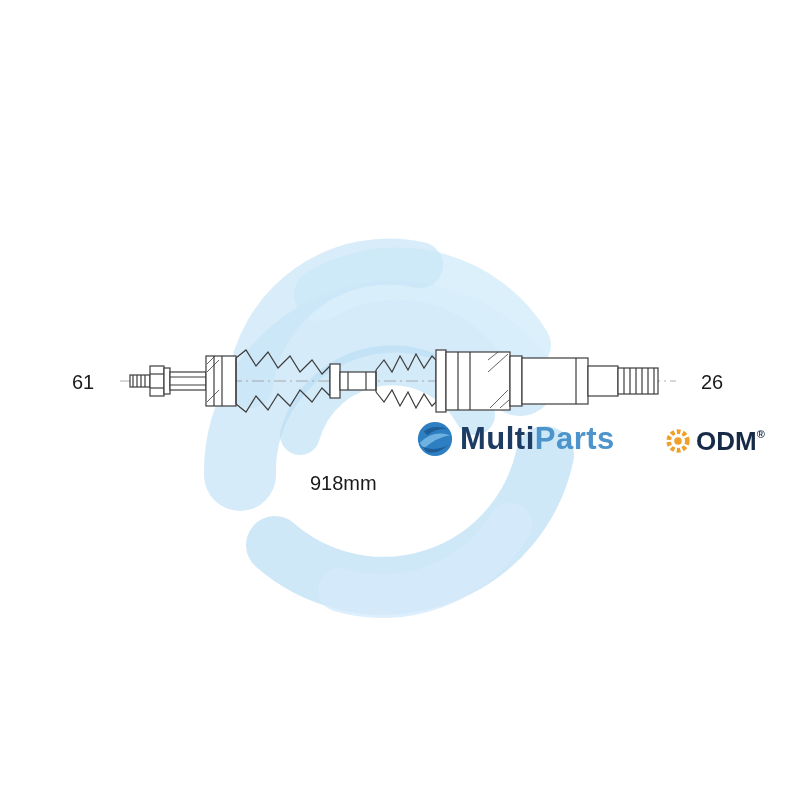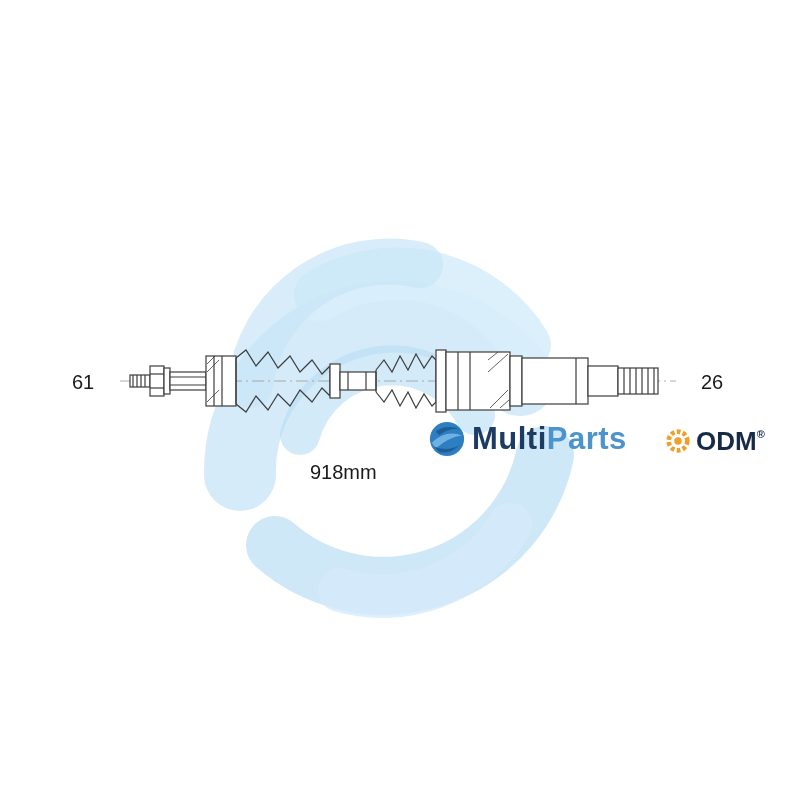--- a/index.html
+++ b/index.html
@@ -6,37 +6,37 @@
   body{
     width:800px;height:800px;
     background:#ffffff;
     font-family:"Liberation Sans", sans-serif;
     position:relative;
     overflow:hidden;
   }
   .stage{position:absolute;left:0;top:0;width:800px;height:800px;}
   .watermark{position:absolute;left:185px;top:225px;width:410px;height:400px;z-index:0;}
   .logo-row{position:absolute;left:0;top:208px;width:800px;height:50px;z-index:2;}
-  .mp-logo{position:absolute;left:428px;top:212px;display:flex;}
+  .mp-logo{position:absolute;left:416px;top:212px;display:flex;}
   .mp-icon{width:38px;height:38px;margin-right:6px;}
   .mp-text{font-size:31px;font-weight:bold;letter-spacing:0.5px;line-height:38px;}
   .mp-dark{color:#1d3c64;}
   .mp-light{color:#4d94cc;}
   .odm-logo{position:absolute;left:664px;top:218px;display:flex;align-items:center;}
   .odm-icon{width:28px;height:28px;margin-right:4px;margin-top:1px;}
   .odm-text{font-size:26px;font-weight:bold;color:#172a47;line-height:28px;}
   .odm-reg{font-size:11px;font-weight:bold;color:#172a47;vertical-align:top;line-height:14px;}
   .drawing{position:absolute;left:118px;top:326px;width:562px;height:114px;z-index:2;}
   .dim-label{
     position:absolute;z-index:3;
     font-size:20px;color:#1a1a1a;
   }
   .label-left{left:72px;top:371px;}
   .label-right{left:688px;top:371px;margin-left:13px;}
-  .label-length{left:310px;top:461px;}
+  .label-length{left:310px;top:472px;}
 </style>
 </head>
 <body>
 
 <div class="stage">
 
   <svg class="watermark" viewBox="0 0 400 400" aria-hidden="true">
     <g fill="none" stroke-linecap="round">
       <path d="M 50 250 A 155 155 0 0 1 330 155" stroke="#cfe8f8" stroke-width="72" opacity="0.85"></path>
       <path d="M 85 320 A 165 165 0 0 0 355 230" stroke="#bfe0f5" stroke-width="58" opacity="0.75"></path>

